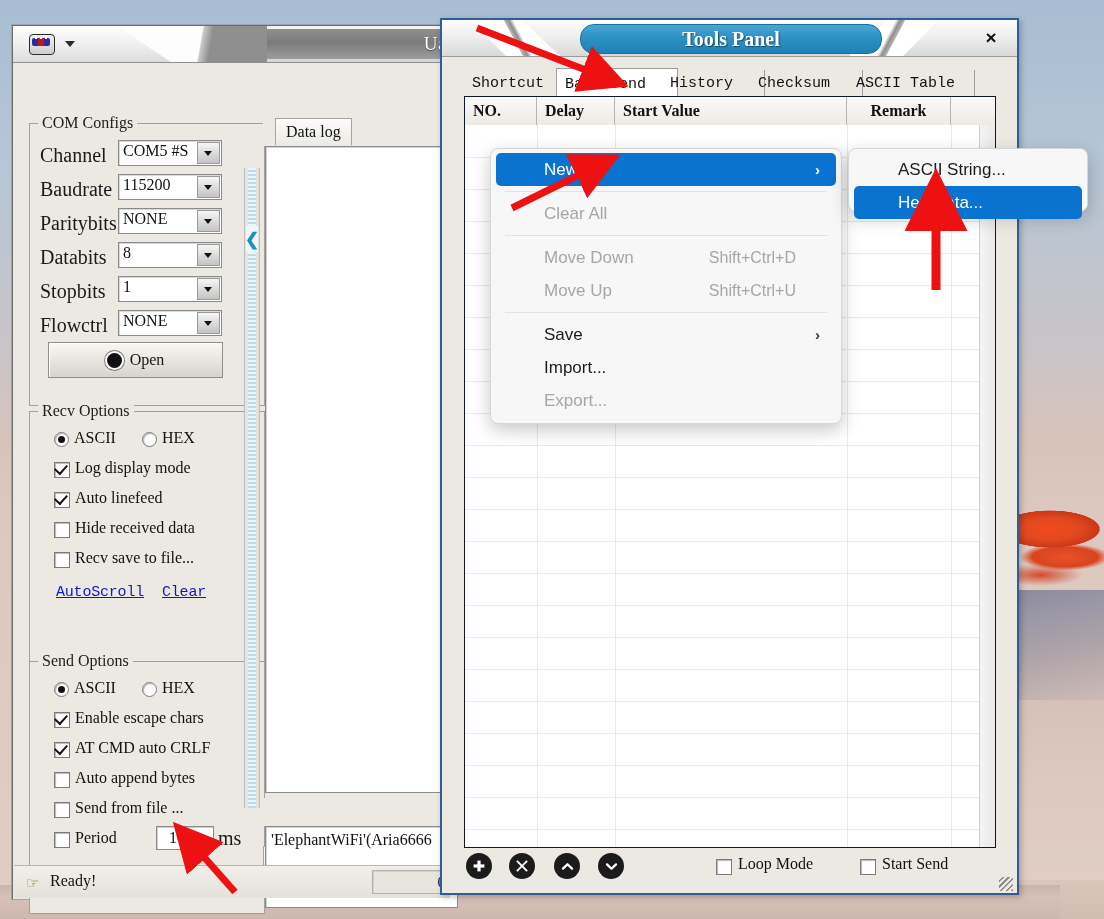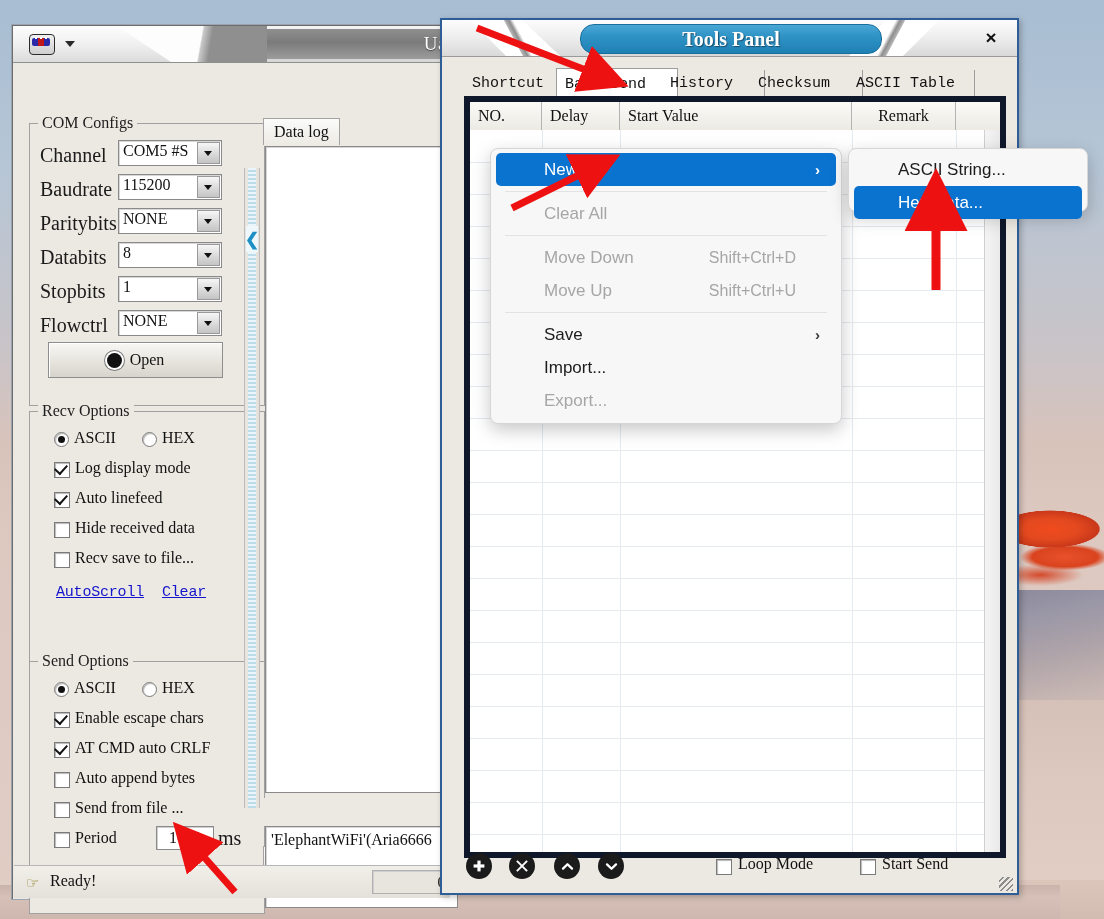--- a/index.html
+++ b/index.html
@@ -156,21 +156,21 @@
     font-size:19px;font-weight:bold;color:#111;font-family:"Liberation Sans",sans-serif;cursor:pointer;}
 
   #tp-tabs{position:absolute;left:22px;top:48px;width:530px;height:28px;}
   .tp-tab{position:absolute;top:2px;height:26px;padding:0 8px;
     font-family:"Liberation Mono",monospace;font-size:15px;color:#111;
     display:flex;align-items:center;border-right:1px solid #9d9d9d;}
   .tp-tab.sel{top:0;height:30px;background:#fff;border:1px solid #9d9d9d;border-bottom:none;
     box-shadow:inset 0 1px 0 #fff;}
 
   #tp-grid{position:absolute;left:22px;top:76px;width:530px;height:750px;
-    background:#fff;border:6px solid #0f172a;overflow:hidden;}
+    background:#fff;border:1px solid #0f172a;overflow:hidden;font-weight:bold;}
   #grid-head{position:relative;height:28px;background:linear-gradient(180deg,#fbfaf7 0,#eceae3 100%);
     border-bottom:1px solid #b3b3b3;}
   #grid-head .hcell{position:absolute;top:0;height:28px;border-right:1px solid #b3b3b3;
     font-size:16px;color:#111;display:flex;align-items:center;padding-left:8px;box-sizing:border-box;}
   #grid-body{position:absolute;left:0;top:28px;right:0;bottom:0;background:#fff;}
   .grow{position:absolute;left:0;right:0;height:32px;border-bottom:1px solid #e4eaf0;}
   .gvline{position:absolute;top:0;bottom:0;width:1px;background:#e4eaf0;}
   #grid-scroll{position:absolute;right:0;top:0;width:15px;bottom:0;
     background:linear-gradient(90deg,#f4f4f4 0,#e9e9e9 100%);border-left:1px solid #cfcfcf;}
 
@@ -351,21 +351,21 @@
       <div class="link" style="left:26px;top:203px;">Shortcut</div>
       <div class="link" style="left:132px;top:203px;">History</div>
     </fieldset>
 
     <div id="splitter">
       <div class="grip"></div>
       <div class="arrow">❮</div>
     </div>
 
     <div class="tabstrip" style="left:250px;top:55px;width:188px;height:28px;">
-      <div class="tabitem" style="left:0;top:0;">
+      <div class="tabitem" style="left:12px;top:0;">
         <span>Data log</span>
       </div>
     </div>
     <div class="panel-white" style="left:252px;top:83px;width:186px;height:645px;"></div>
 
     <div class="tabstrip" style="left:250px;top:735px;width:188px;height:28px;">
       <div class="tabitem" style="left:0;top:11px;margin-top:37px;">
         <span>Data Send</span>
       </div>
     </div>

